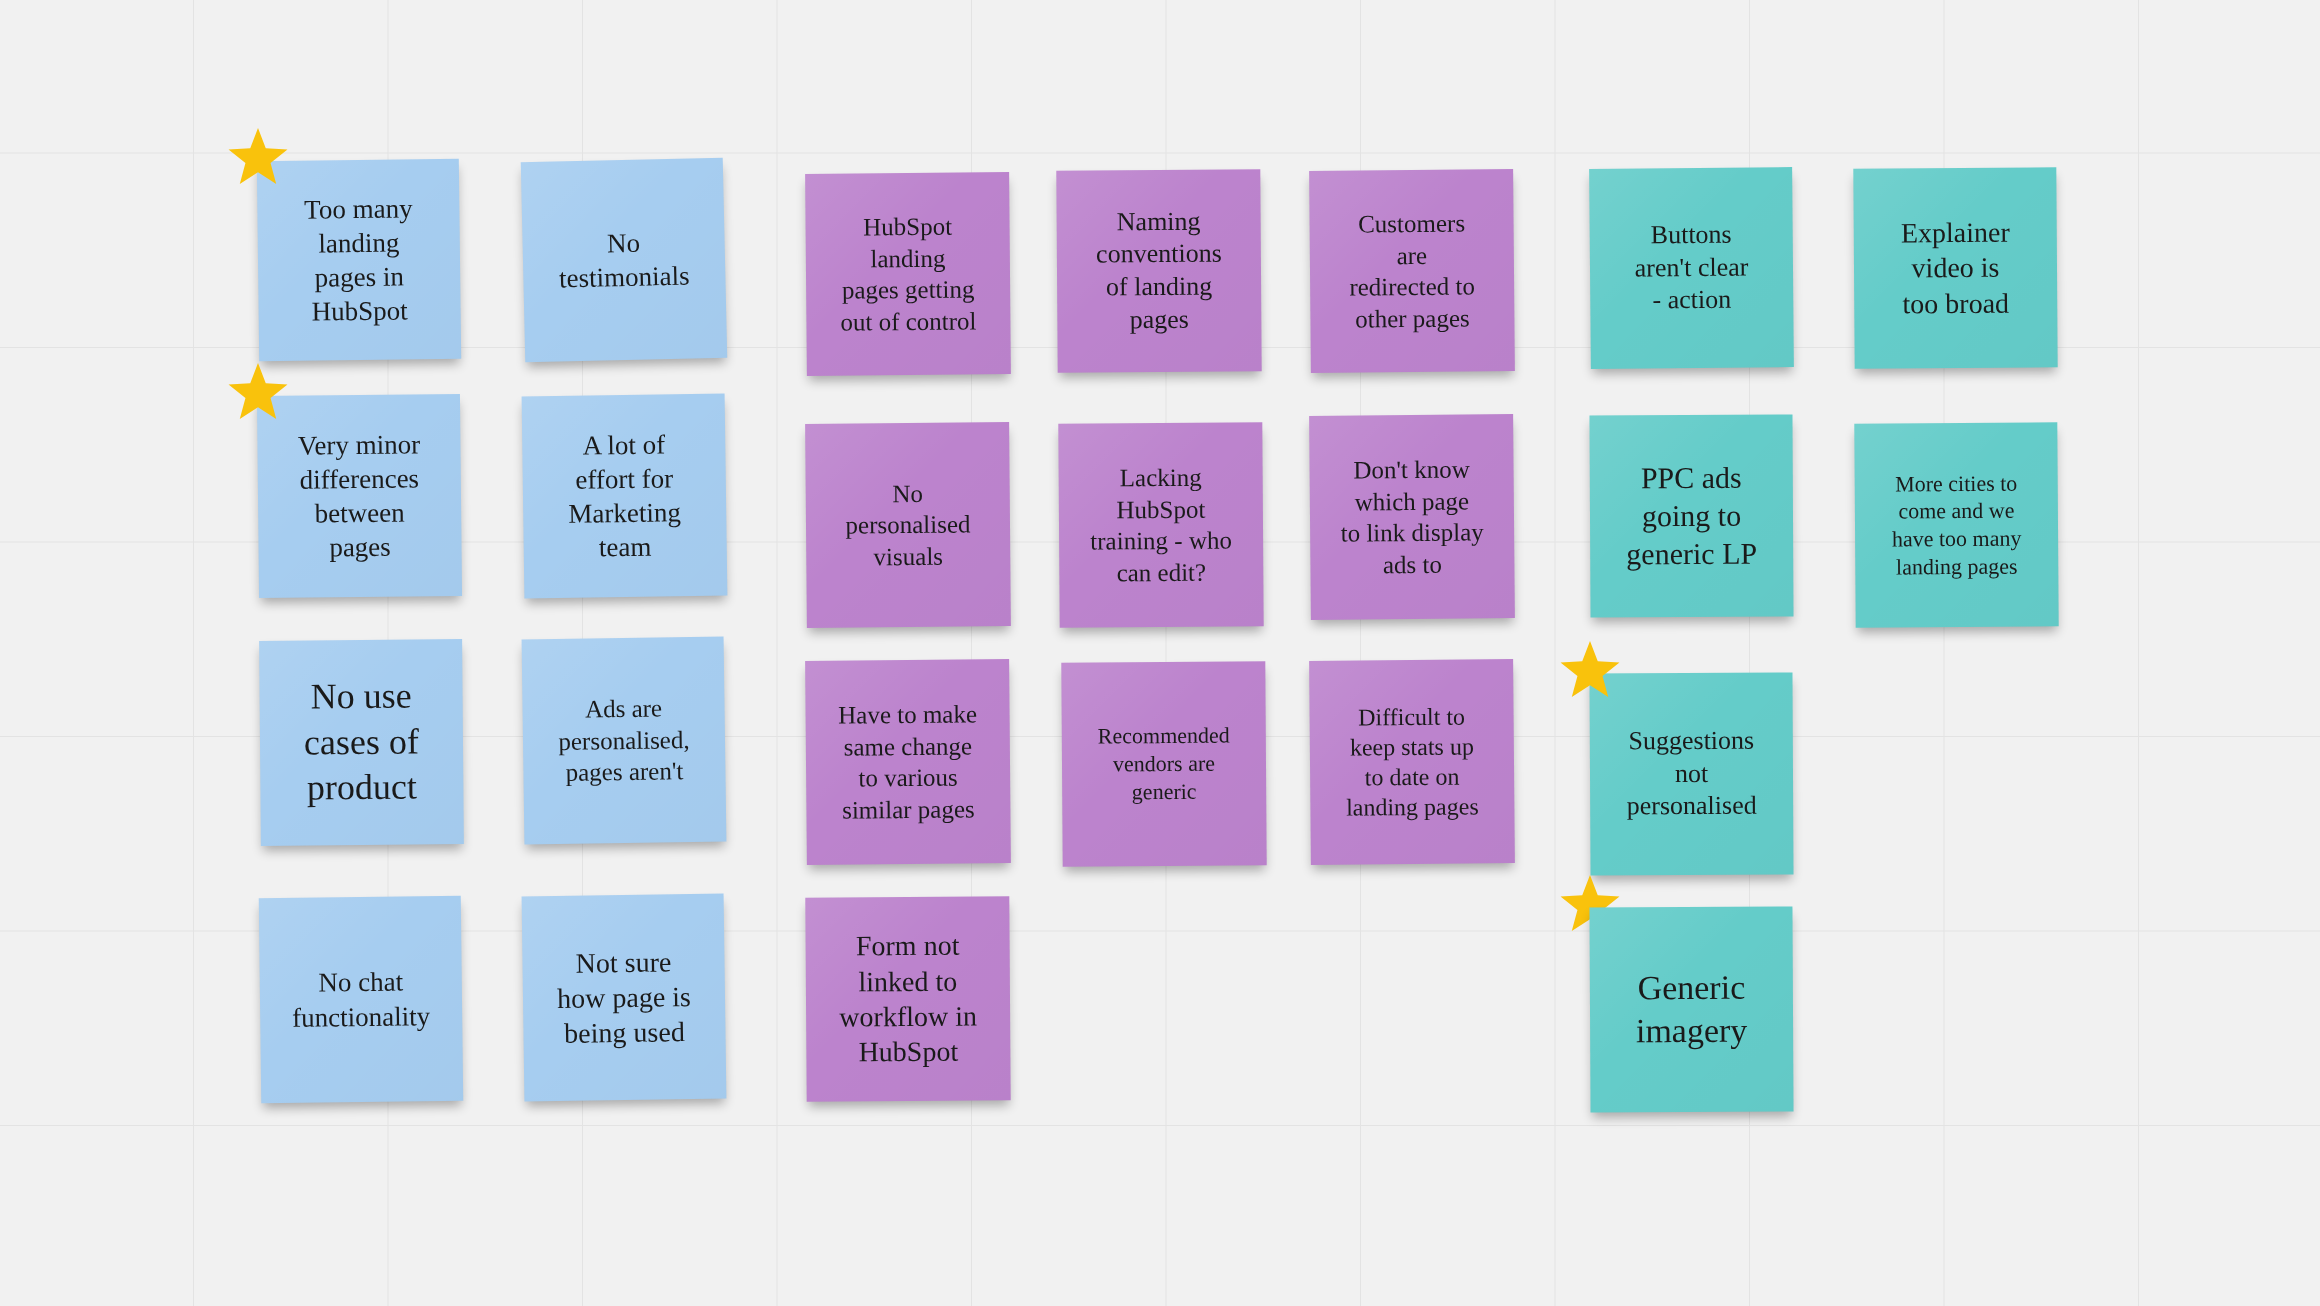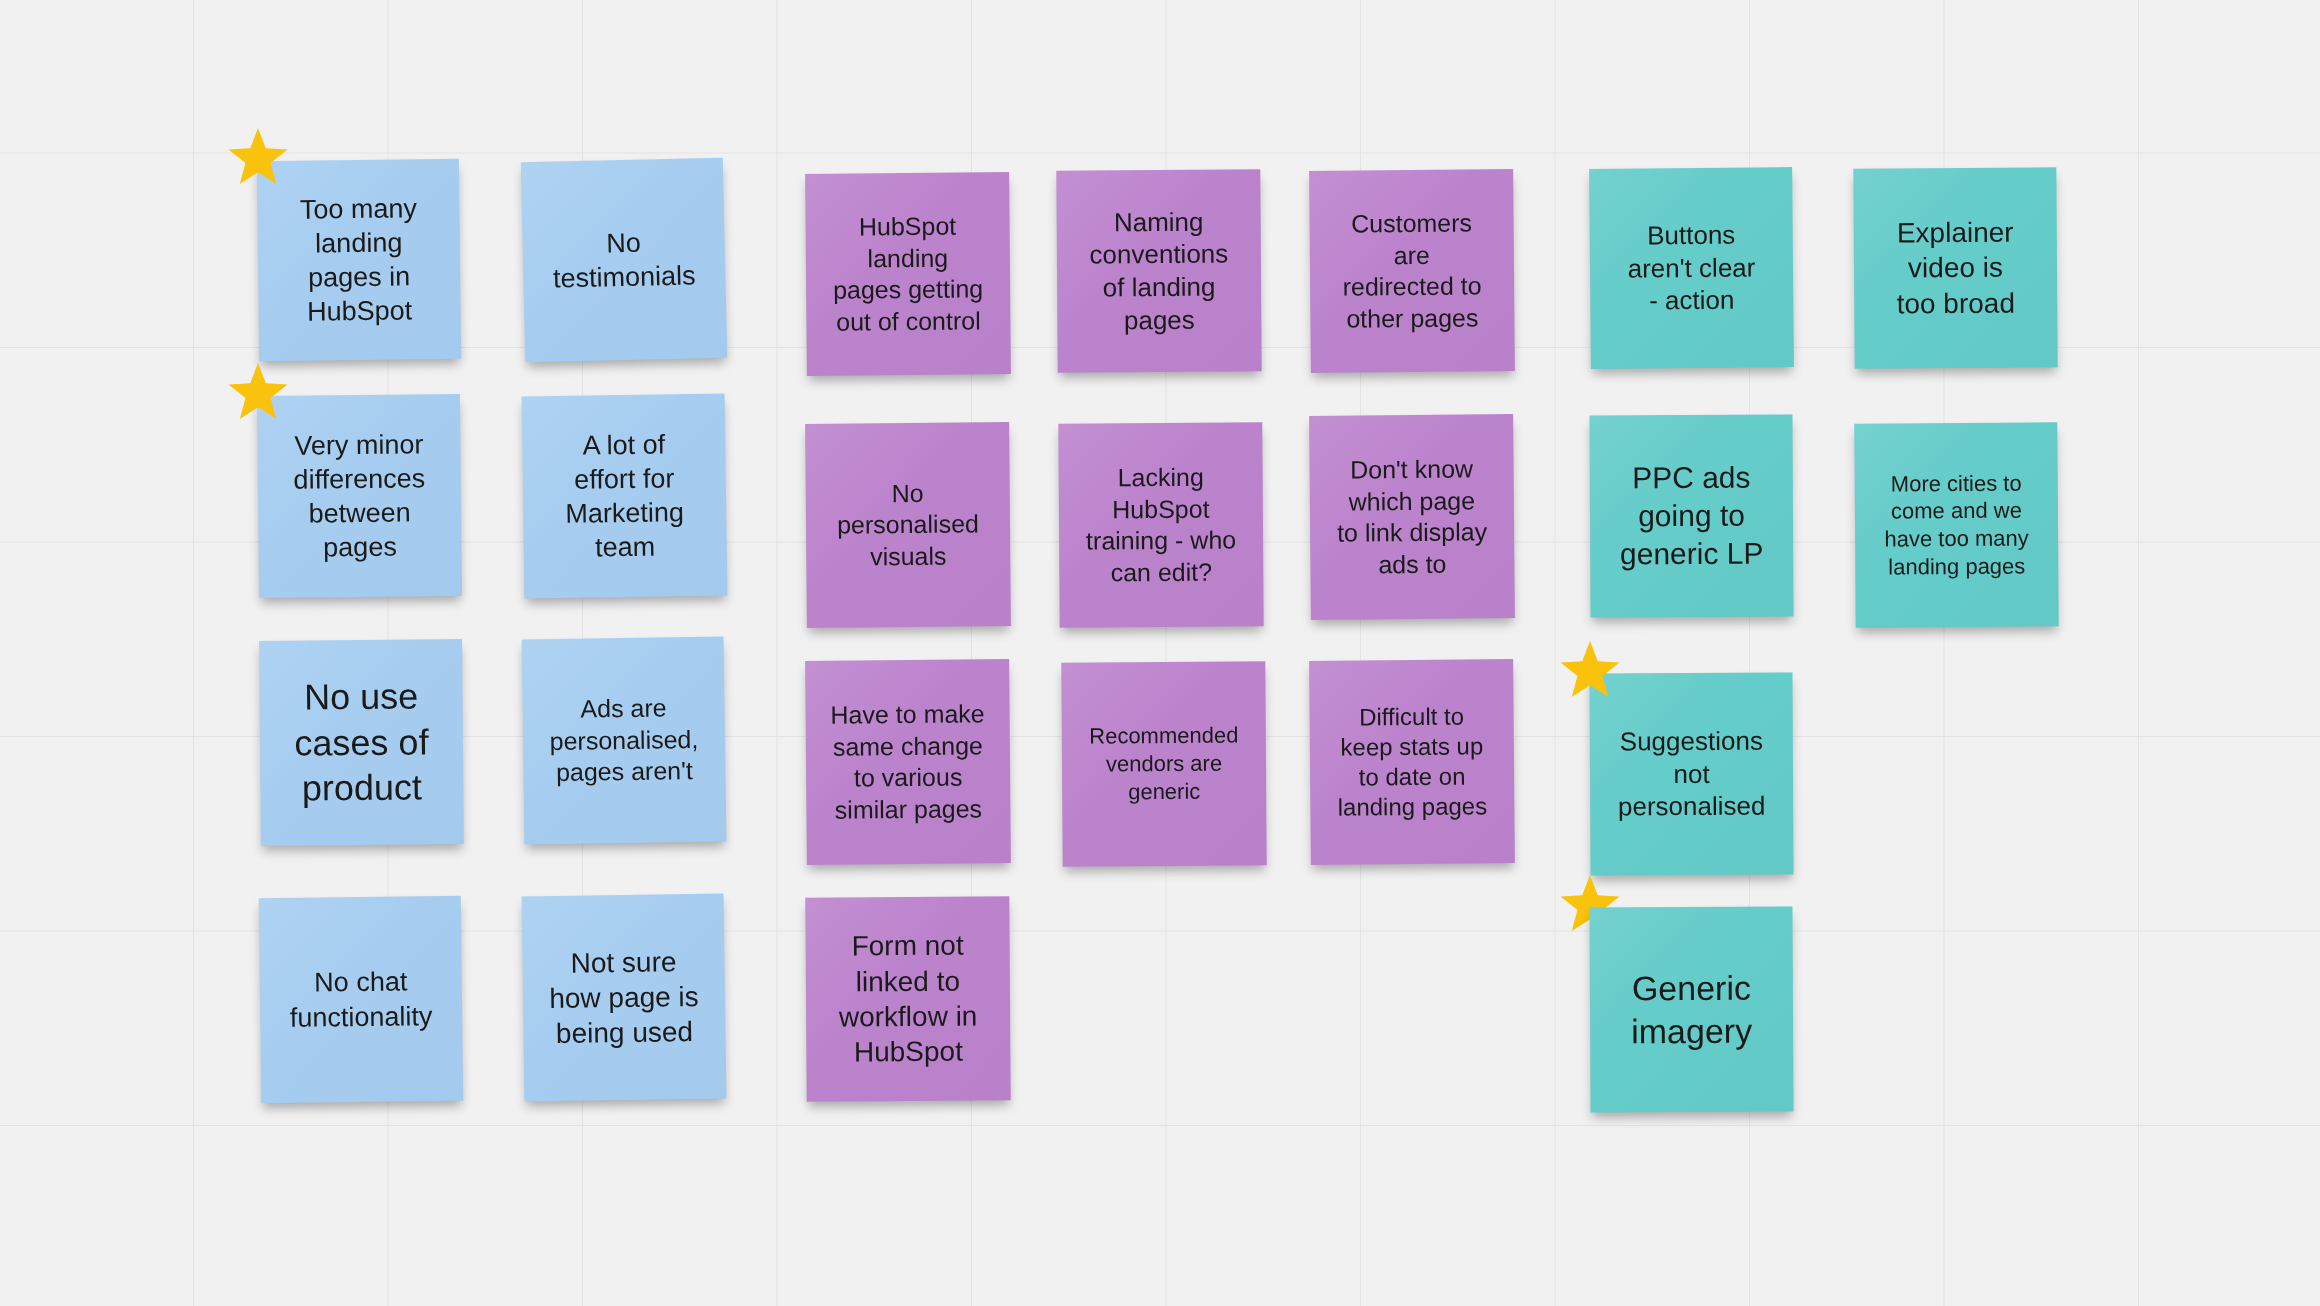--- a/index.html
+++ b/index.html
@@ -11,21 +11,21 @@
     position: relative;
     width: 2320px;
     height: 1306px;
     overflow: hidden;
     background-color: #F1F1F1;
     background-image:
       linear-gradient(to right, #E3E3E3 1px, transparent 1px),
       linear-gradient(to bottom, #E3E3E3 1px, transparent 1px);
     background-size: 194.5px 194.5px;
     background-position: -1.5px -42px;
-    font-family: Liberation Sans, sans-serif;
+    font-family: Liberation Serif, serif;
   }
   .note {
     position: absolute;
     box-sizing: border-box;
     display: flex;
     align-items: center;
     justify-content: center;
     text-align: center;
     color: #1A1A1A;
     padding: 10px 12px;

